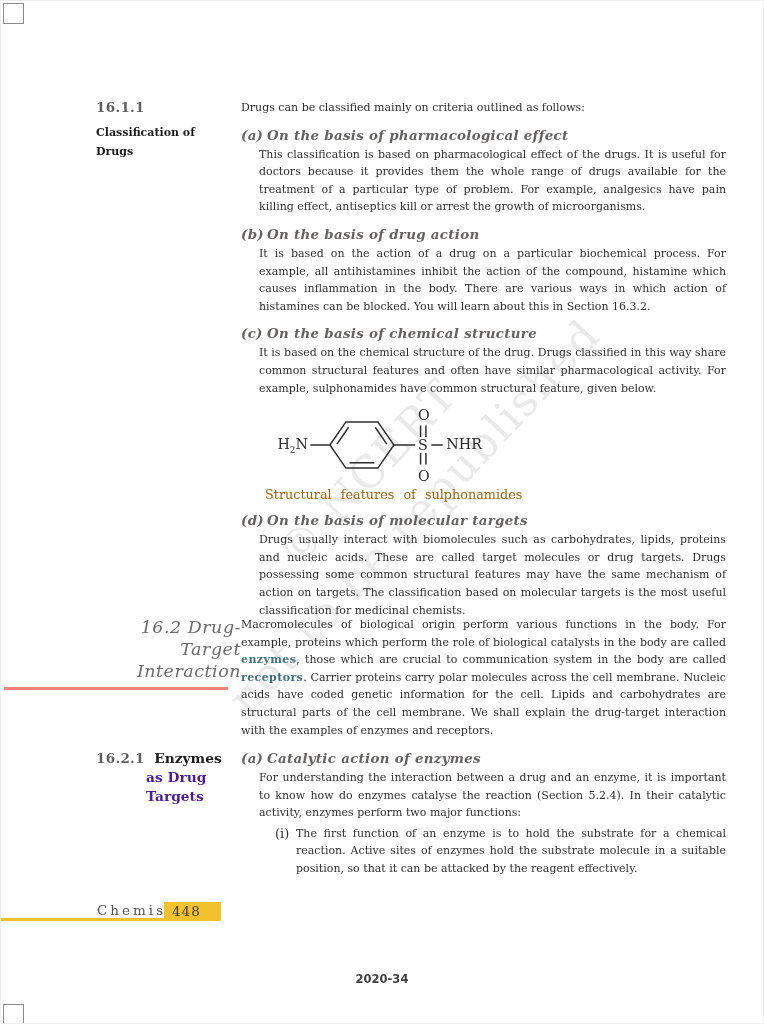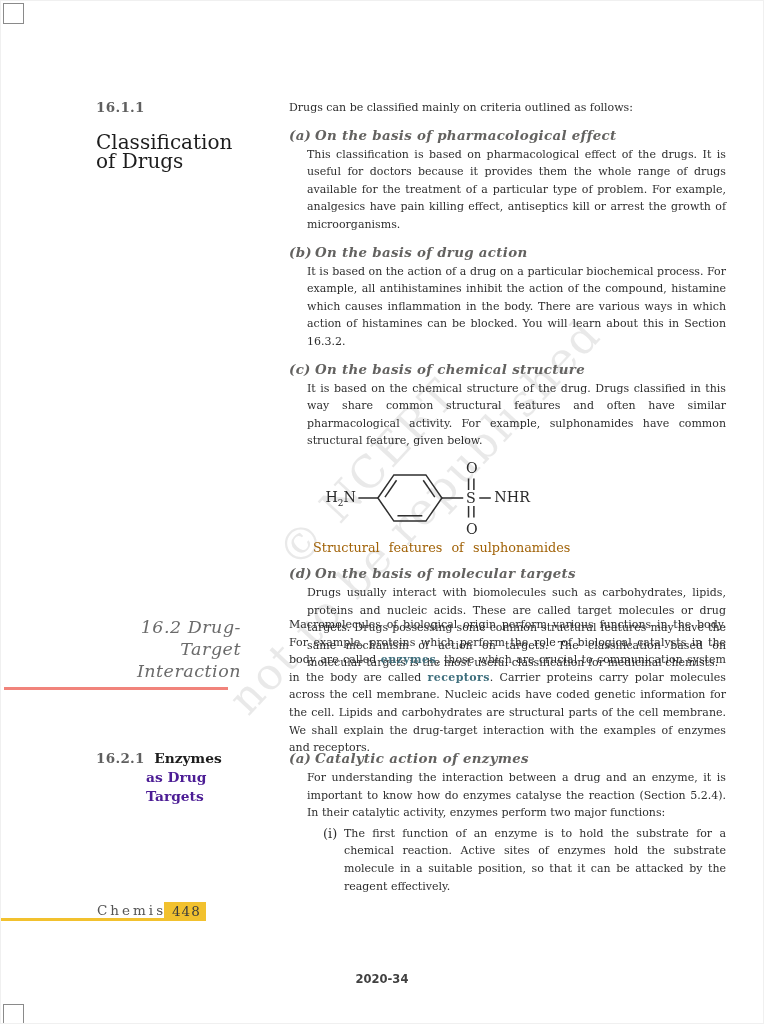--- a/index.html
+++ b/index.html
@@ -13,30 +13,30 @@
   .reg-bottom-left { left:2px; top:1003px; }
 
   .watermark {
     position:absolute; left:130px; top:430px; width:520px;
     transform:rotate(-47deg); transform-origin:center;
     text-align:center; color:#cccccc; opacity:.42;
     font-size:44px; letter-spacing:2px; line-height:1.45; pointer-events:none;
     font-family:"DejaVu Serif", serif;
   }
 
-  .row { position:absolute; left:95px; right:37px; display:flex;gap:48px; }
+  .row { position:absolute; left:95px; right:37px; display:flex; }
   .row-1 { top:98px; }
   .row-2 { top:615px; }
   .row-3 { top:748px; }
   .col-left { width:145px; flex:0 0 145px; }
   .col-main { flex:1 1 auto; min-width:0; padding-left:0; }
 
   
   .sec-num { font-size:13.5px; font-weight:600; color:#5f5f5f; letter-spacing:.3px; }
-  .sec-title { font-size:20px; font-weight:normal; color:#1d1d1d; line-height:19px; margin-top:18px; width:120px; }
+  .sec-title { font-size:11px; font-weight:bold; color:#1d1d1d; line-height:19px; margin-top:8px; width:120px; }
   .subsec-line1 { font-size:13.8px; line-height:19px; }
   .subsec-line1 .sec-num { margin-right:5px; }
   .subsec-bold { font-weight:bold; color:#1d1d1d; font-size:13.8px; }
   .subsec-cont { font-weight:bold; color:#4c1d95; font-size:13.8px; line-height:19px; padding-left:50px; }
 
   .script-head {
     font-style:italic; color:#6b6b6b; text-align:right;
     font-size:17.5px; line-height:22px; letter-spacing:.5px;
   }
   .rule-pink {
@@ -58,21 +58,21 @@
 
   .figure-block { margin:8px 0 2px 18px; }
   .structure-svg { display:block; }
   .fig-caption { font-size:12.8px; color:#a16207; margin:2px 0 0 6px; word-spacing:5px; }
 
   
   .footer-rule { position:absolute; left:0; top:917px; width:200px; height:2.5px; background:var(--accent-yellow, #f2c12e); }
   .footer-book { position:absolute; left:96px; top:901px; font-size:13.5px; letter-spacing:3px; color:#555; }
   .page-badge {
     position:absolute; left:163px; top:901px; background:var(--accent-yellow, #f2c12e);
-    padding:1px 5px 2px 8px; font-size:13.5px; color:#3c3c3c; letter-spacing:1px;
+    padding:1px 20px 2px 8px; font-size:13.5px; color:#3c3c3c; letter-spacing:1px;
   }
   .year-mark {
     position:absolute; left:0; right:0; top:971px; text-align:center;
     font-family:"DejaVu Sans", sans-serif; font-size:11.5px; font-weight:bold; color:#414141;
   }
 </style>
 </head>
 <body>
 
 <div class="page">

